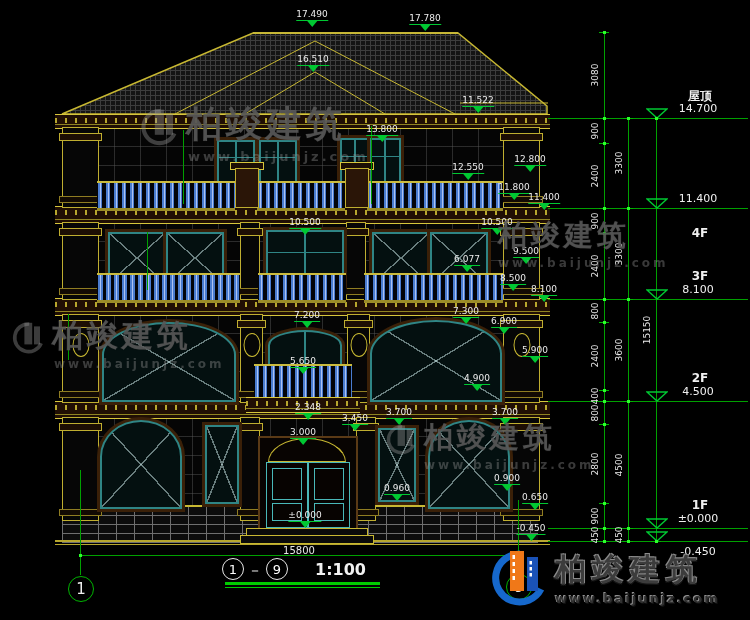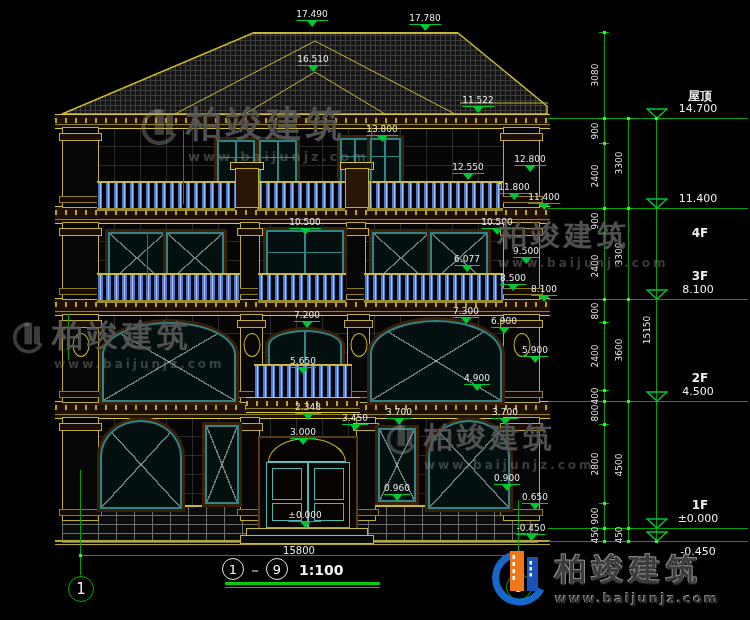--- a/index.html
+++ b/index.html
@@ -59,21 +59,21 @@
   .brand{position:absolute;z-index:50;display:flex;align-items:center;gap:8px;}
   .brand-cn{font-size:31px;font-weight:bold;color:#3c3c3c;letter-spacing:6px;white-space:nowrap;
     text-shadow:-1px -1px 0 #8a8a8a,1px -1px 0 #8a8a8a,-1px 1px 0 #151515,1px 1px 0 #151515;}
   .brand-url{font-size:13px;font-weight:bold;color:#303030;letter-spacing:2px;
     text-shadow:-1px -1px 0 #909090,1px 1px 0 #101010;}
   
   .titlebar{position:absolute;display:flex;align-items:flex-end;gap:4px;z-index:30;color:#f2f2f2;}
   .axcirc{width:20px;height:20px;border:1.5px solid #e8e8e8;border-radius:50%;color:#fff;
     font-size:13px;display:flex;align-items:center;justify-content:center;}
   .tname{font-size:21px;font-weight:bold;letter-spacing:2px;line-height:22px;}
-  .tscale{font-size:14px;font-weight:bold;margin-left:7px;line-height:20px;}
+  .tscale{font-size:16px;font-weight:bold;margin-left:23px;line-height:20px;}
   .bub{position:absolute;width:24px;height:24px;border:1.5px solid #00b400;border-radius:50%;
     color:#eee;font-size:15px;display:flex;align-items:center;justify-content:center;z-index:30;}
 </style>
 </head>
 <body>
 
 <div id="canvas">
 
   <svg class="abs" style="left:0;top:0;width:750px;height:140px;z-index:2" viewBox="0 0 750 140">
     <defs>

